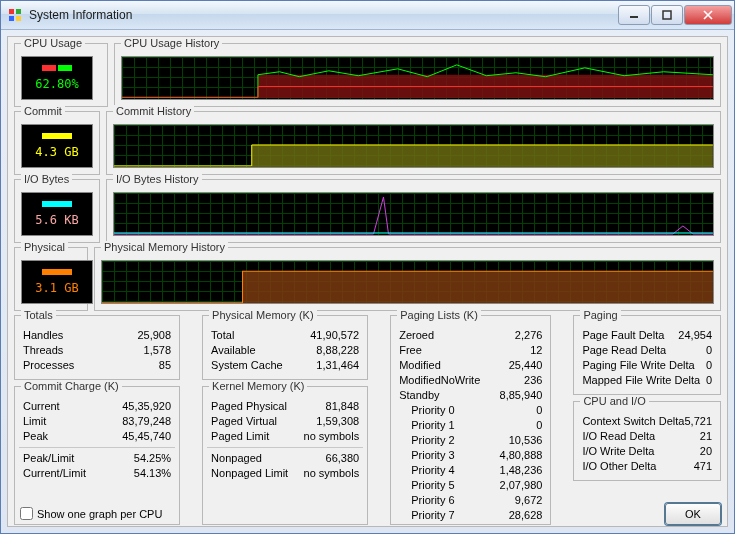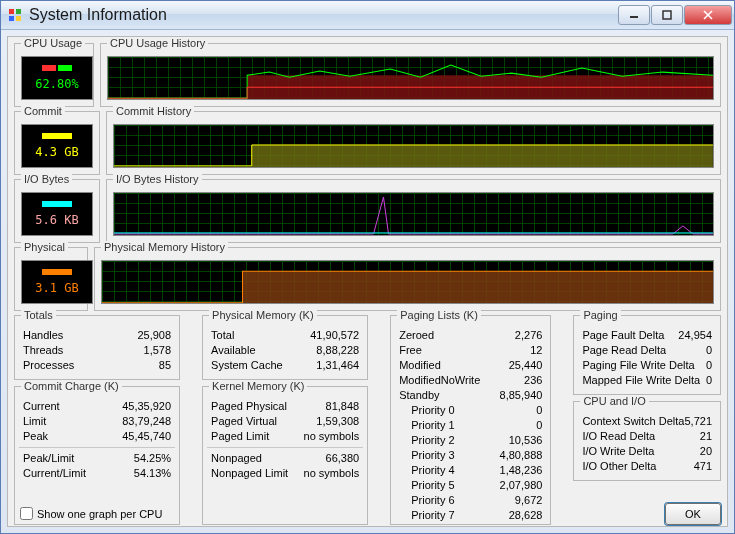--- a/index.html
+++ b/index.html
@@ -14,21 +14,21 @@
     border:1px solid #5a7db5; box-sizing:border-box;
     display:flex; flex-direction:column;
   }
   .titlebar {
     height:28px;
     background:linear-gradient(to bottom,#f4f8fd 0%, #d7e4f2 45%, #c5d7ec 46%, #dae7f6 100%);
     display:flex; align-items:center; padding:0 2px 0 6px;
     border-bottom:1px solid #a0b4d0;
   }
   .titlebar .icon { width:16px; height:16px; margin-right:6px; }
-  .titlebar .title { font-size:16px; color:#1a1a1a; flex:1; }
+  .titlebar .title { font-size:12px; color:#1a1a1a; flex:1; }
   .winbtns { display:flex; gap:0; }
   .winbtn {
     width:30px; height:18px; margin-left:1px;
     border:1px solid #8a9db5; border-radius:3px;
     background:linear-gradient(to bottom,#f6f9fd,#d0dcee);
     display:flex; align-items:center; justify-content:center;
     font-size:11px; color:#333;
   }
   .winbtn.close { width:46px; background:linear-gradient(to bottom,#f5a0a0,#d23b3b); color:#fff; }
   .client {
@@ -114,21 +114,21 @@
             <line x1="1" y1="1" x2="9" y2="9" stroke="#fff" stroke-width="1.6"></line>
             <line x1="9" y1="1" x2="1" y2="9" stroke="#fff" stroke-width="1.6"></line>
           </svg>
         </div>
     </div>
   </div>
 
   <div class="client">
 
     <div class="row">
-      <div class="panel" style="width:80px">
+      <div class="panel" style="width:94px">
         <span class="panel-title">CPU Usage</span>
         <div class="meterbox">
           <div class="meterbars">
               <div class="bar" style="background:#ff3030"></div>
               <div class="bar" style="background:#00ff00"></div>
             </div>
           <div class="metertext" style="color:#00ff00">62.80%</div>
         </div>
       </div>
       <div class="panel" style="flex:1">

